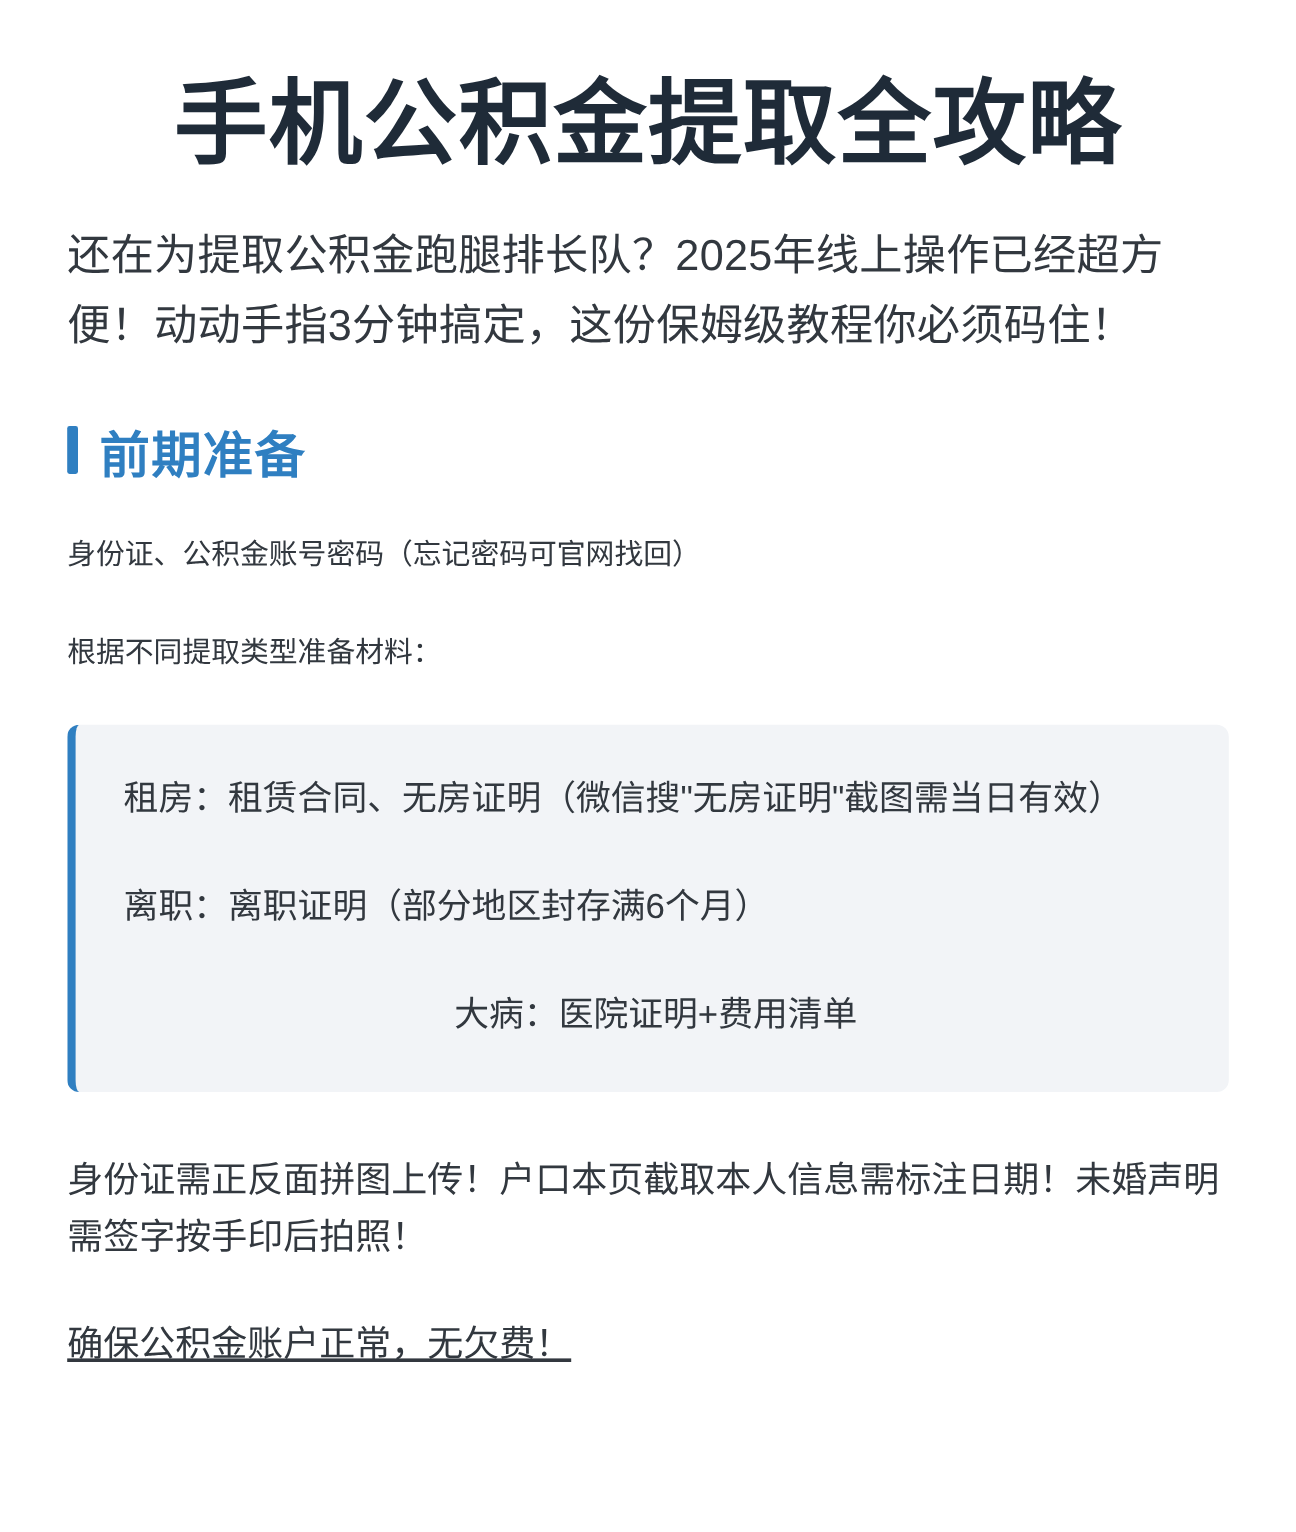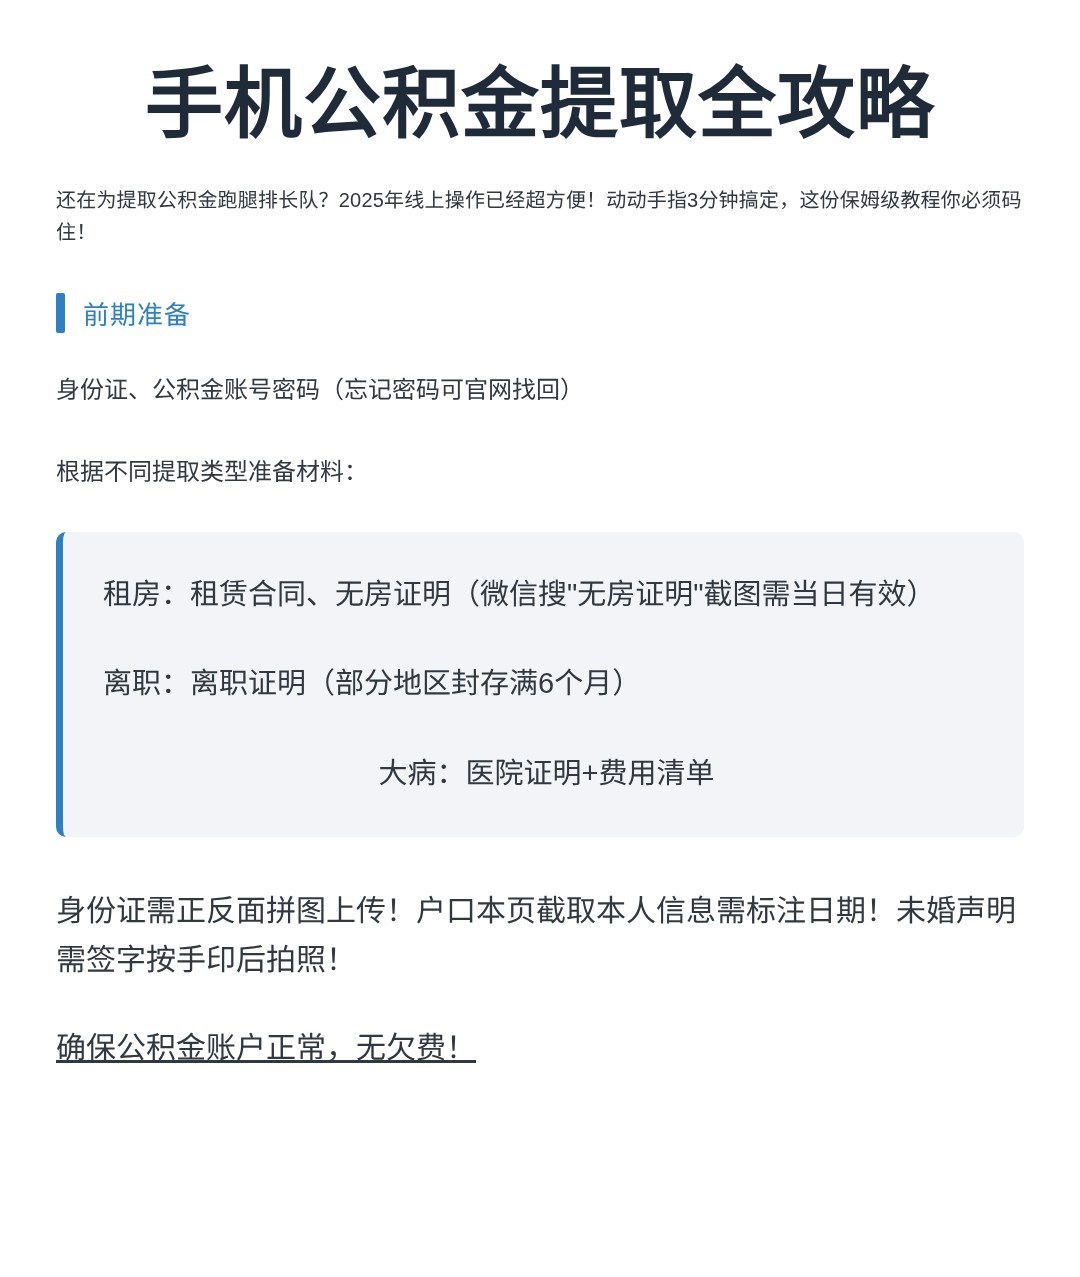--- a/index.html
+++ b/index.html
@@ -25,42 +25,42 @@
     text-align: center;
     font-size: 78px;
     line-height: 1.18;
     font-weight: 900;
     letter-spacing: 1px;
     color: #1f2b38;
     margin: 18px 0 34px 0;
     font-family: "DejaVu Sans", "Liberation Sans", sans-serif;
   }
   .lead {
-    font-size: 20px;
+    font-size: 36px;
     line-height: 1.62;
     color: #32383f;
     margin: 0 0 44px 0;
     letter-spacing: 0.2px;
   }
   .section-head {
     display: flex;
     align-items: center;
     margin: 0 0 38px 0;
   }
   .section-bar {
     width: 9px;
     height: 40px;
     background: #2f7fc1;
     border-radius: 2px;
     margin-right: 18px;
     flex: none;
   }
   .section-title {
-    font-size: 26px;
-    font-weight: 400;
+    font-size: 42px;
+    font-weight: 700;
     color: #2f7fc1;
     letter-spacing: 1px;
   }
   .para {
     font-size: 24px;
     line-height: 1.6;
     color: #32383f;
     margin: 0 0 44px 0;
   }
   .para.tight {

